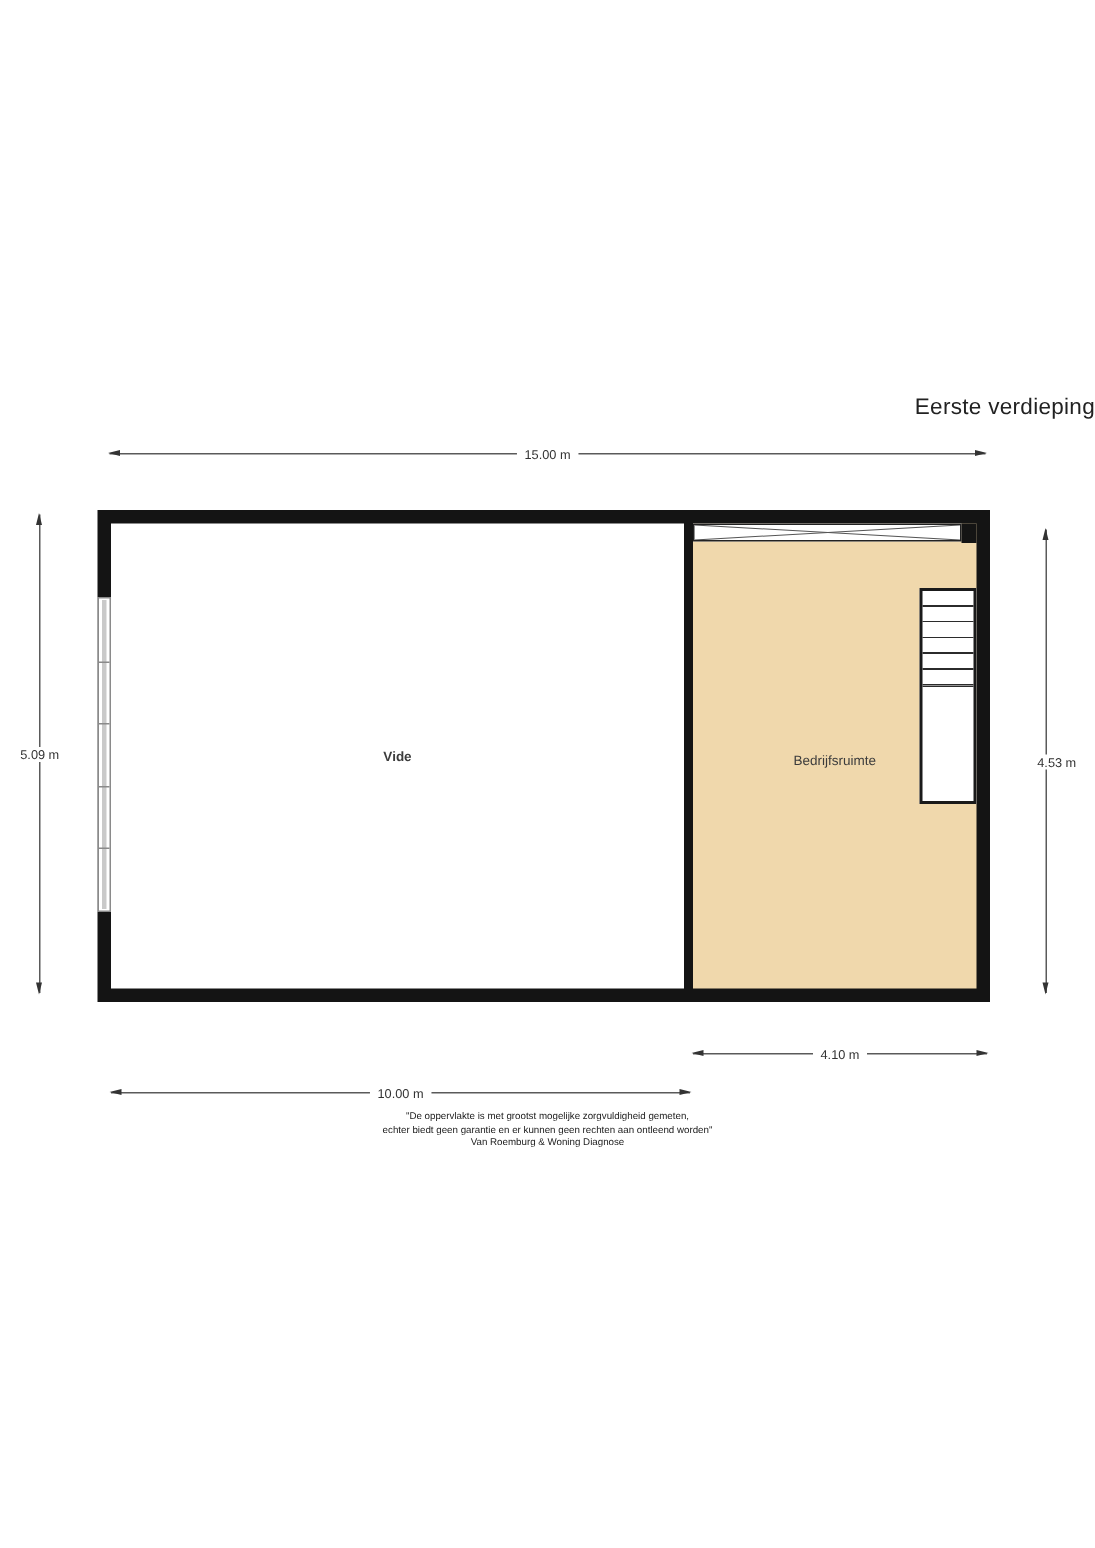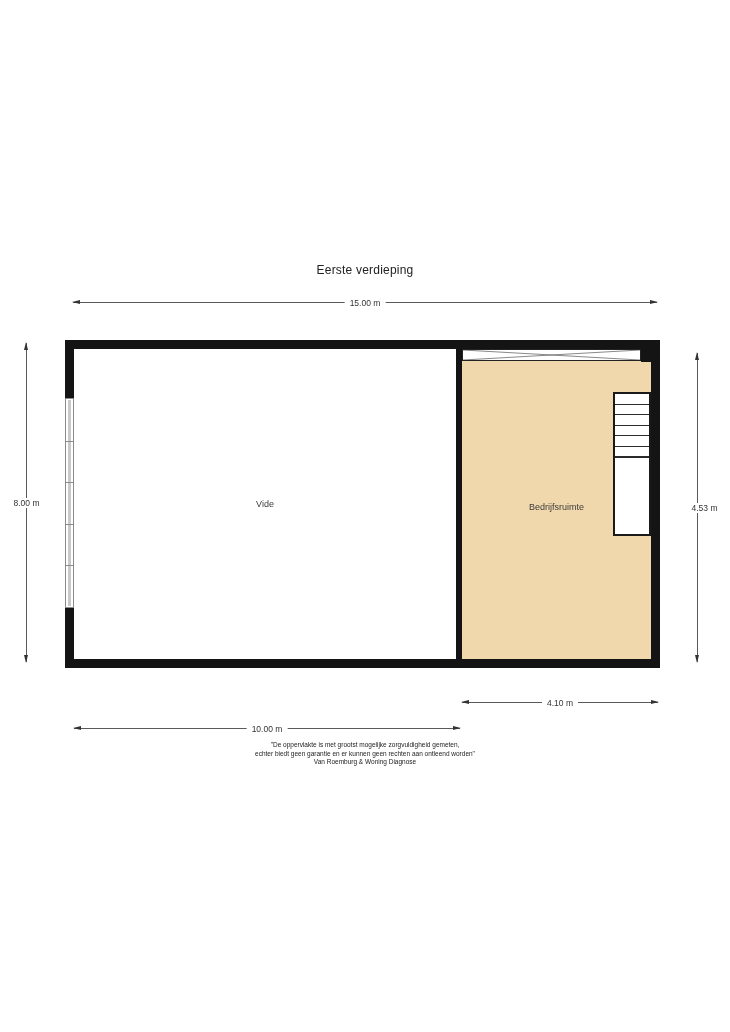--- a/index.html
+++ b/index.html
@@ -4,22 +4,22 @@
 <style>
   html,body{margin:0;padding:0;}
   body{
     width:730px;height:1032px;position:relative;background:#ffffff;
     font-family:"Liberation Sans", sans-serif;color:#333;overflow:hidden;
   }
   .abs{position:absolute;}
 
   
   .floor-title{
-    left:0;top:263px;width:730px;text-align:center;
-    font-size:12px;color:#222;letter-spacing:.2px;
+    left:0;top:263px;width:730px;text-align:right;
+    font-size:15px;color:#222;letter-spacing:.2px;
   }
 
   
   .dim{position:absolute;}
   .dim-h{height:7px;}
   .dim-h .dline{position:absolute;left:1px;right:1px;top:3px;height:1px;background:#5a5a5a;}
   .dim-v{width:7px;}
   .dim-v .dline{position:absolute;top:1px;bottom:1px;left:3px;width:1px;background:#5a5a5a;}
   .arr{position:absolute;width:0;height:0;}
   .arr-left {left:0;top:1px;border-top:2.5px solid transparent;border-bottom:2.5px solid transparent;border-right:8px solid #333;}
@@ -29,21 +29,21 @@
   .dim-label{
     position:absolute;background:#ffffff;padding:0 5px;white-space:nowrap;
     font-size:8.5px;color:#333;
   }
   .dim-h .dim-label{left:50%;top:50%;transform:translate(-50%,-50%);}
   .dim-v .dim-label{left:50%;top:50%;transform:translate(-50%,-50%);}
 
   
   .plan{left:65px;top:340px;width:595px;height:328px;background:#141414;}
   .room{position:absolute;top:9px;height:310px;}
-  .room-vide{left:9px;width:382px;background:#ffffff;}
+  .room-vide{left:9px;width:382px;background:#ffffff;font-weight:bold;}
   .room-bedrijf{left:397px;width:189px;background:#F0D8AC;}
   .room-label{
     position:absolute;left:0;right:0;top:150px;text-align:center;
     font-size:9px;color:#3c3c3c;
   }
   .divider-wall{left:391px;top:9px;width:6px;height:310px;background:#141414;}
 
   
   .window-top{left:397px;top:9px;width:179px;height:12px;background:#fff;
     border:1px solid #222;box-sizing:border-box;}
@@ -76,21 +76,21 @@
   <div class="dline"></div>
   <div class="arr arr-left"></div>
   <div class="arr arr-right"></div>
   <span class="dim-label">15.00 m</span>
 </div>
 
 <div class="dim dim-v" style="left:23px;top:342px;height:321px;">
   <div class="dline"></div>
   <div class="arr arr-up"></div>
   <div class="arr arr-down"></div>
-  <span class="dim-label">8.00 m</span>
+  <span class="dim-label">5.09 m</span>
 </div>
 
 <div class="dim dim-v" style="left:694px;top:352px;height:311px;">
   <div class="dline"></div>
   <div class="arr arr-up"></div>
   <div class="arr arr-down"></div>
   <span class="dim-label" style="margin-left:7px;">4.53 m</span>
 </div>
 
 <div class="abs plan">

